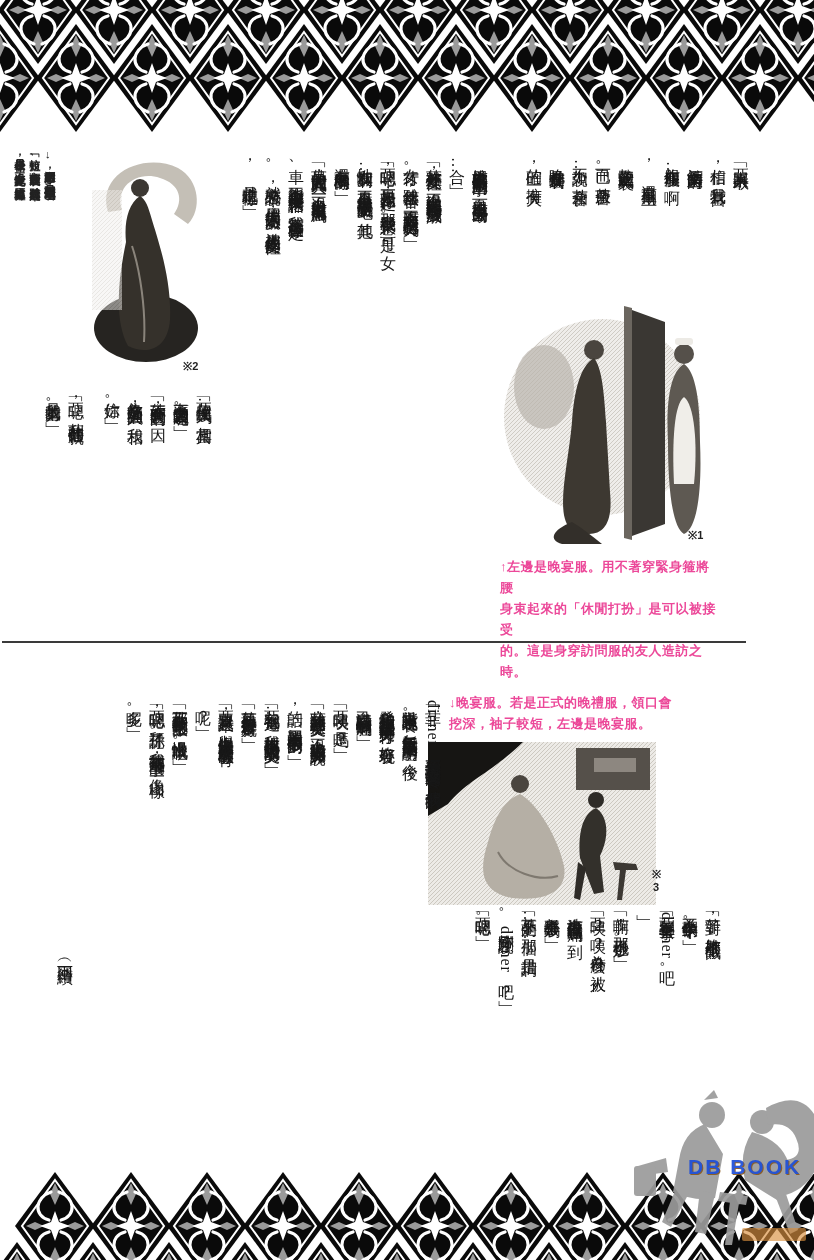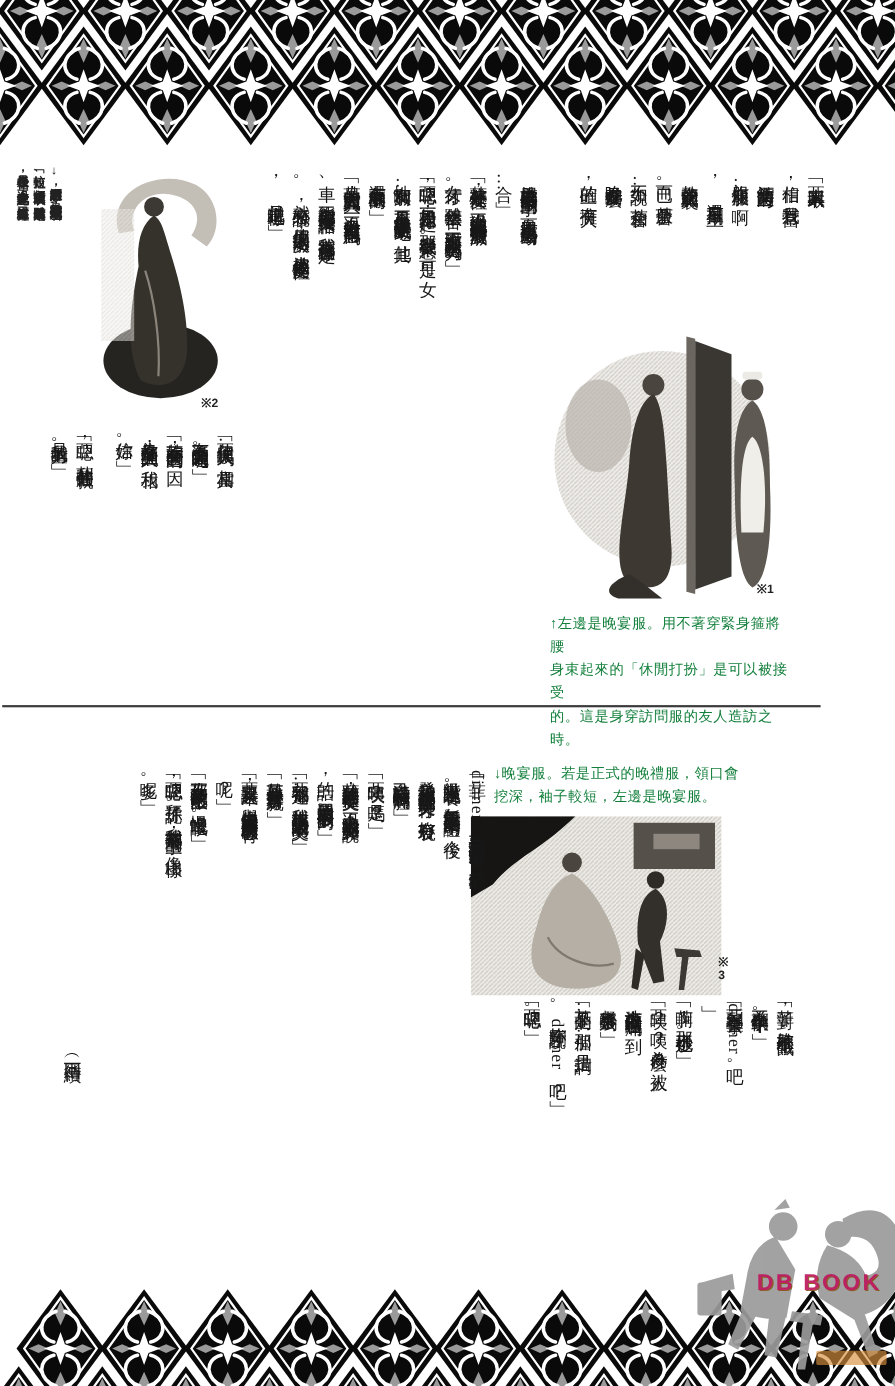--- a/index.html
+++ b/index.html
@@ -2,32 +2,32 @@
 <html><head>
 <meta charset="utf-8">
 <style>
   html,body{margin:0;padding:0;background:#fff;}
   .page{position:relative;width:814px;height:1260px;background:#fff;overflow:hidden;
         font-family:"Liberation Serif",serif;color:#151515;}
   .vtext{position:absolute;writing-mode:vertical-rl;text-orientation:mixed;
          white-space:pre-line;font-size:16px;letter-spacing:1px;line-height:23px;color:#181818;}
   .vsmall{font-size:11px;letter-spacing:0.5px;line-height:15px;
           font-family:"Liberation Sans",sans-serif;font-weight:bold;color:#222;}
-  .htext{position:absolute;font-family:"Liberation Sans",sans-serif;font-weight:normal;
-         color:#15803d;white-space:pre-line;}
+  .htext{position:absolute;font-family:"Liberation Sans",sans-serif;font-weight:bold;
+         color:#ec4899;white-space:pre-line;}
   .cap{font-size:13px;line-height:21px;letter-spacing:0.5px;}
   .fig-label{position:absolute;font-family:"Liberation Sans",sans-serif;font-weight:bold;
              font-size:11px;color:#222;}
   .divider{position:absolute;left:2px;top:641px;width:744px;height:2px;background:#3a3a3a;}
   .engraving{position:absolute;}
   .vlabel{writing-mode:vertical-rl;text-orientation:upright;white-space:pre-line;
           position:absolute;font-family:"Liberation Sans",sans-serif;font-weight:bold;
           font-size:11px;line-height:12px;color:#222;}
   .logo{position:absolute;left:688px;top:1155px;font-family:"Liberation Sans",sans-serif;
-        font-weight:bold;font-size:21px;letter-spacing:2px;color:#be185d;
+        font-weight:bold;font-size:21px;letter-spacing:2px;color:#1d4ed8;
         text-shadow:1px 1px 0 #8a5a1e;opacity:0.92;}
   .logo-sub{position:absolute;left:742px;top:1228px;width:64px;height:13px;
             background:#d98f3e;opacity:0.65;border-radius:2px;}
 </style>
 </head>
 <body>
 
 <div class="page">
 
   <svg style="position:absolute;left:0;top:0;" width="814" height="134">

